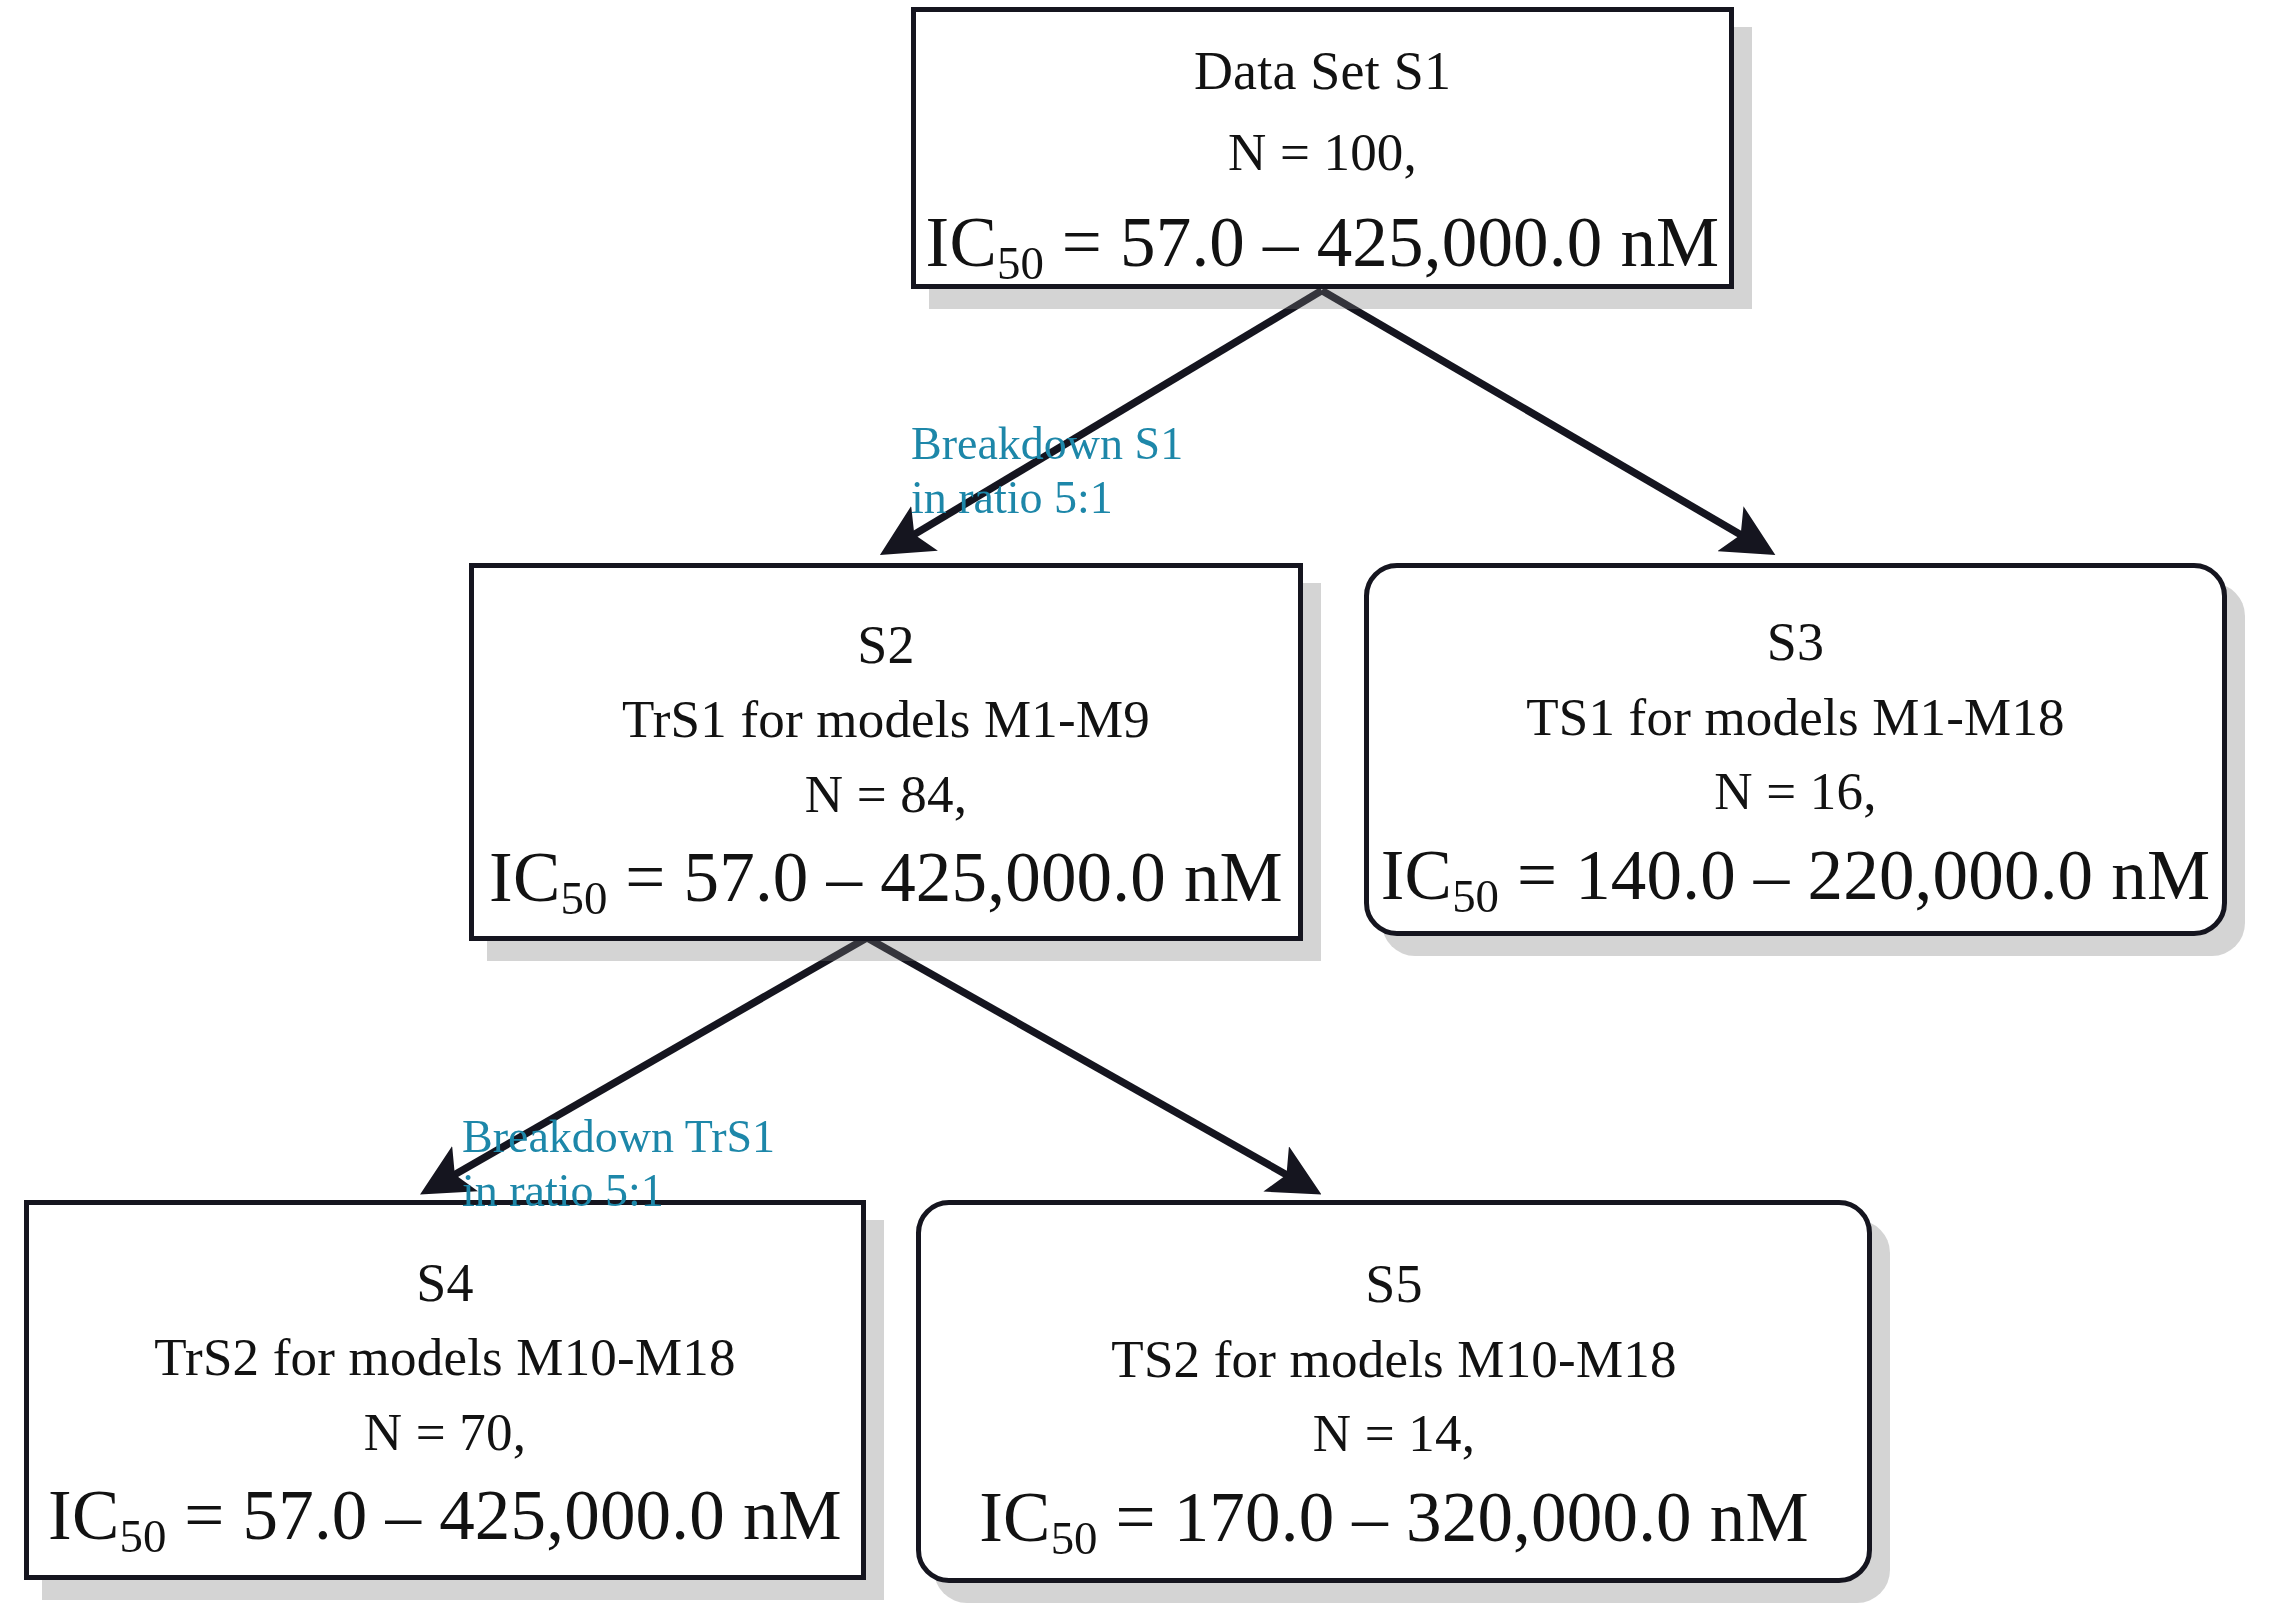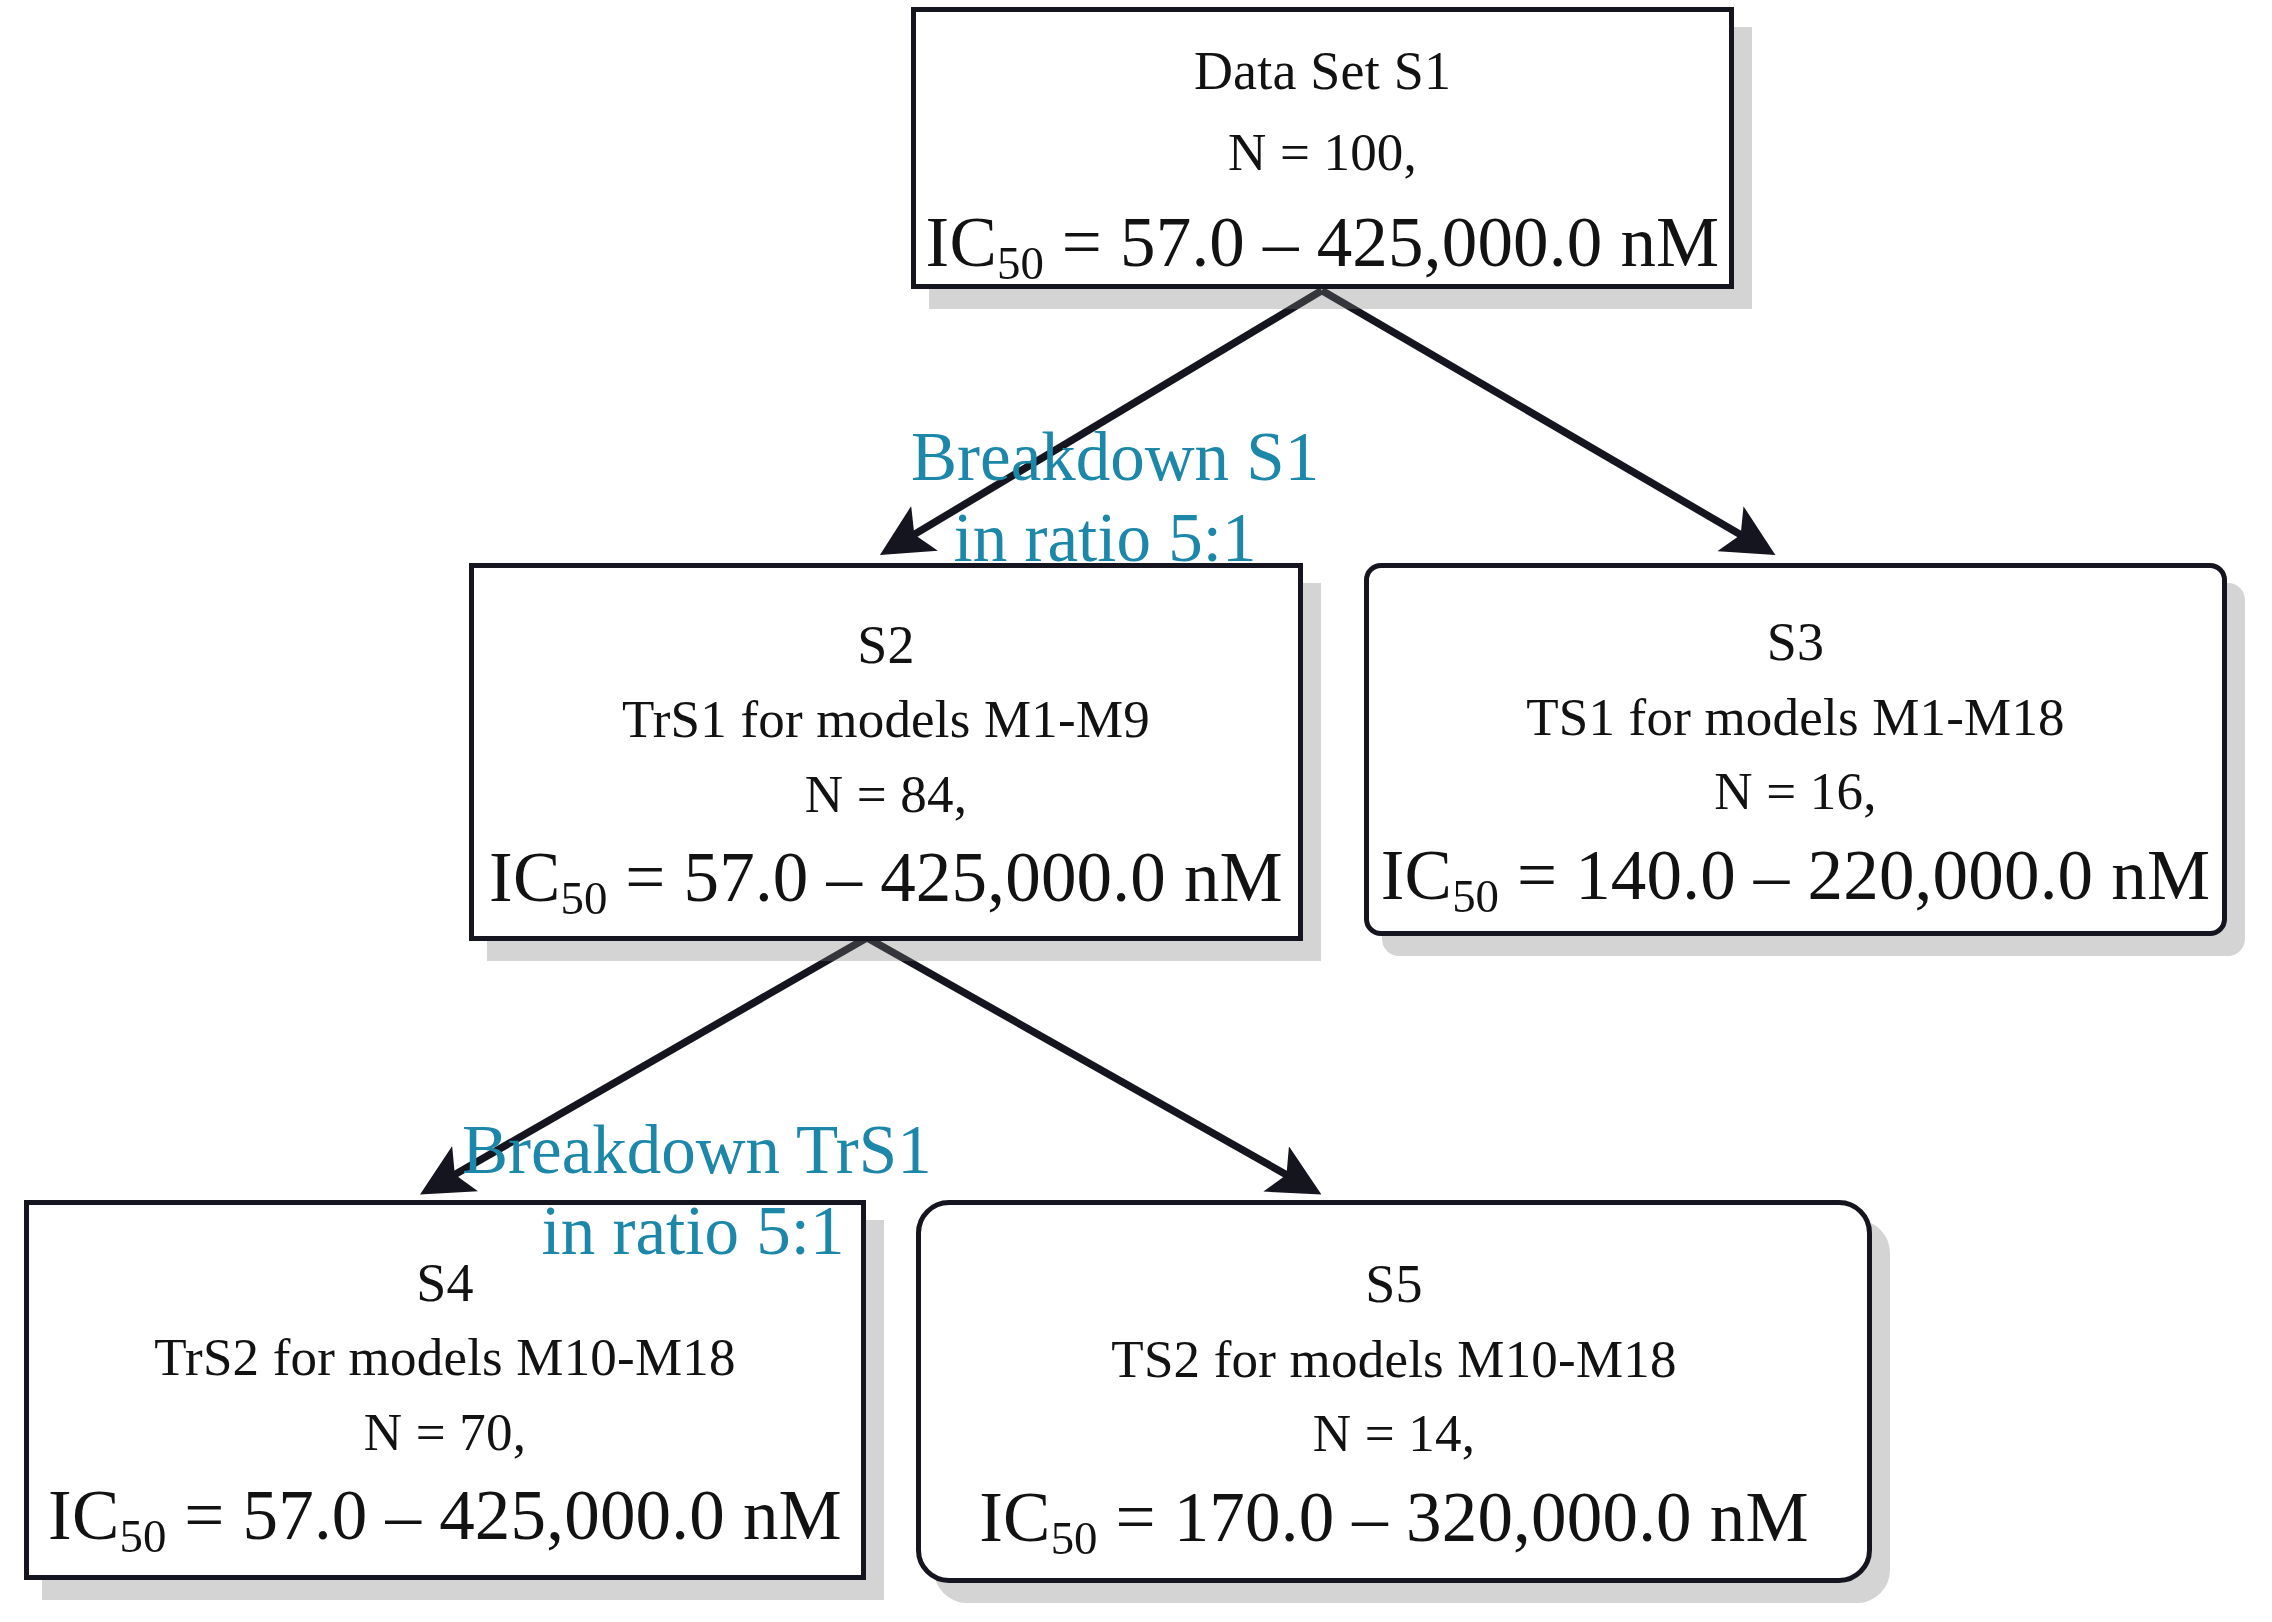--- a/index.html
+++ b/index.html
@@ -63,36 +63,35 @@
     font-size: 0.66em;
     vertical-align: -0.28em;
     letter-spacing: 0;
   }
 
   
   #node-s1 { left: 911px;  top: 6.6px;    width: 823px;  height: 282px; }
   #node-s1 .node-line + .node-line { margin-top: 28px; }
 
   #node-s2 { left: 469px;   top: 563px;  width: 834px; height: 378px; }
-  #node-s3 { left: 1364px;  top: 563px;  width: 863px; height: 373px; border-radius: 17px; }
+  #node-s3 { left: 1364px;  top: 563px;  width: 863px; height: 373px; }
   #node-s4 { left: 24px;    top: 1200px; width: 842px; height: 380px; }
   #node-s5 { left: 916px;  top: 1200px; width: 956px; height: 383px; }
 
   #node-s2 .node-line + .node-line,
   #node-s3 .node-line + .node-line,
   #node-s4 .node-line + .node-line,
   #node-s5 .node-line + .node-line { margin-top: 21.5px; }
 
   
   .edge-label {
     position: absolute;
     z-index: 4;
     color: #1d87a9;
-    text-align: center;
-    font-size: 69px;
+    font-size: 46px;
     line-height: 1.18;
     white-space: nowrap;
   }
   .edge-label span { display: block; }
 
   #edge-label-1 { left: 911px; top: 417px; width: 388px; }
   #edge-label-2 { left: 462px;  top: 1110px; width: 462px; }
 </style>
 </head>
 <body>

